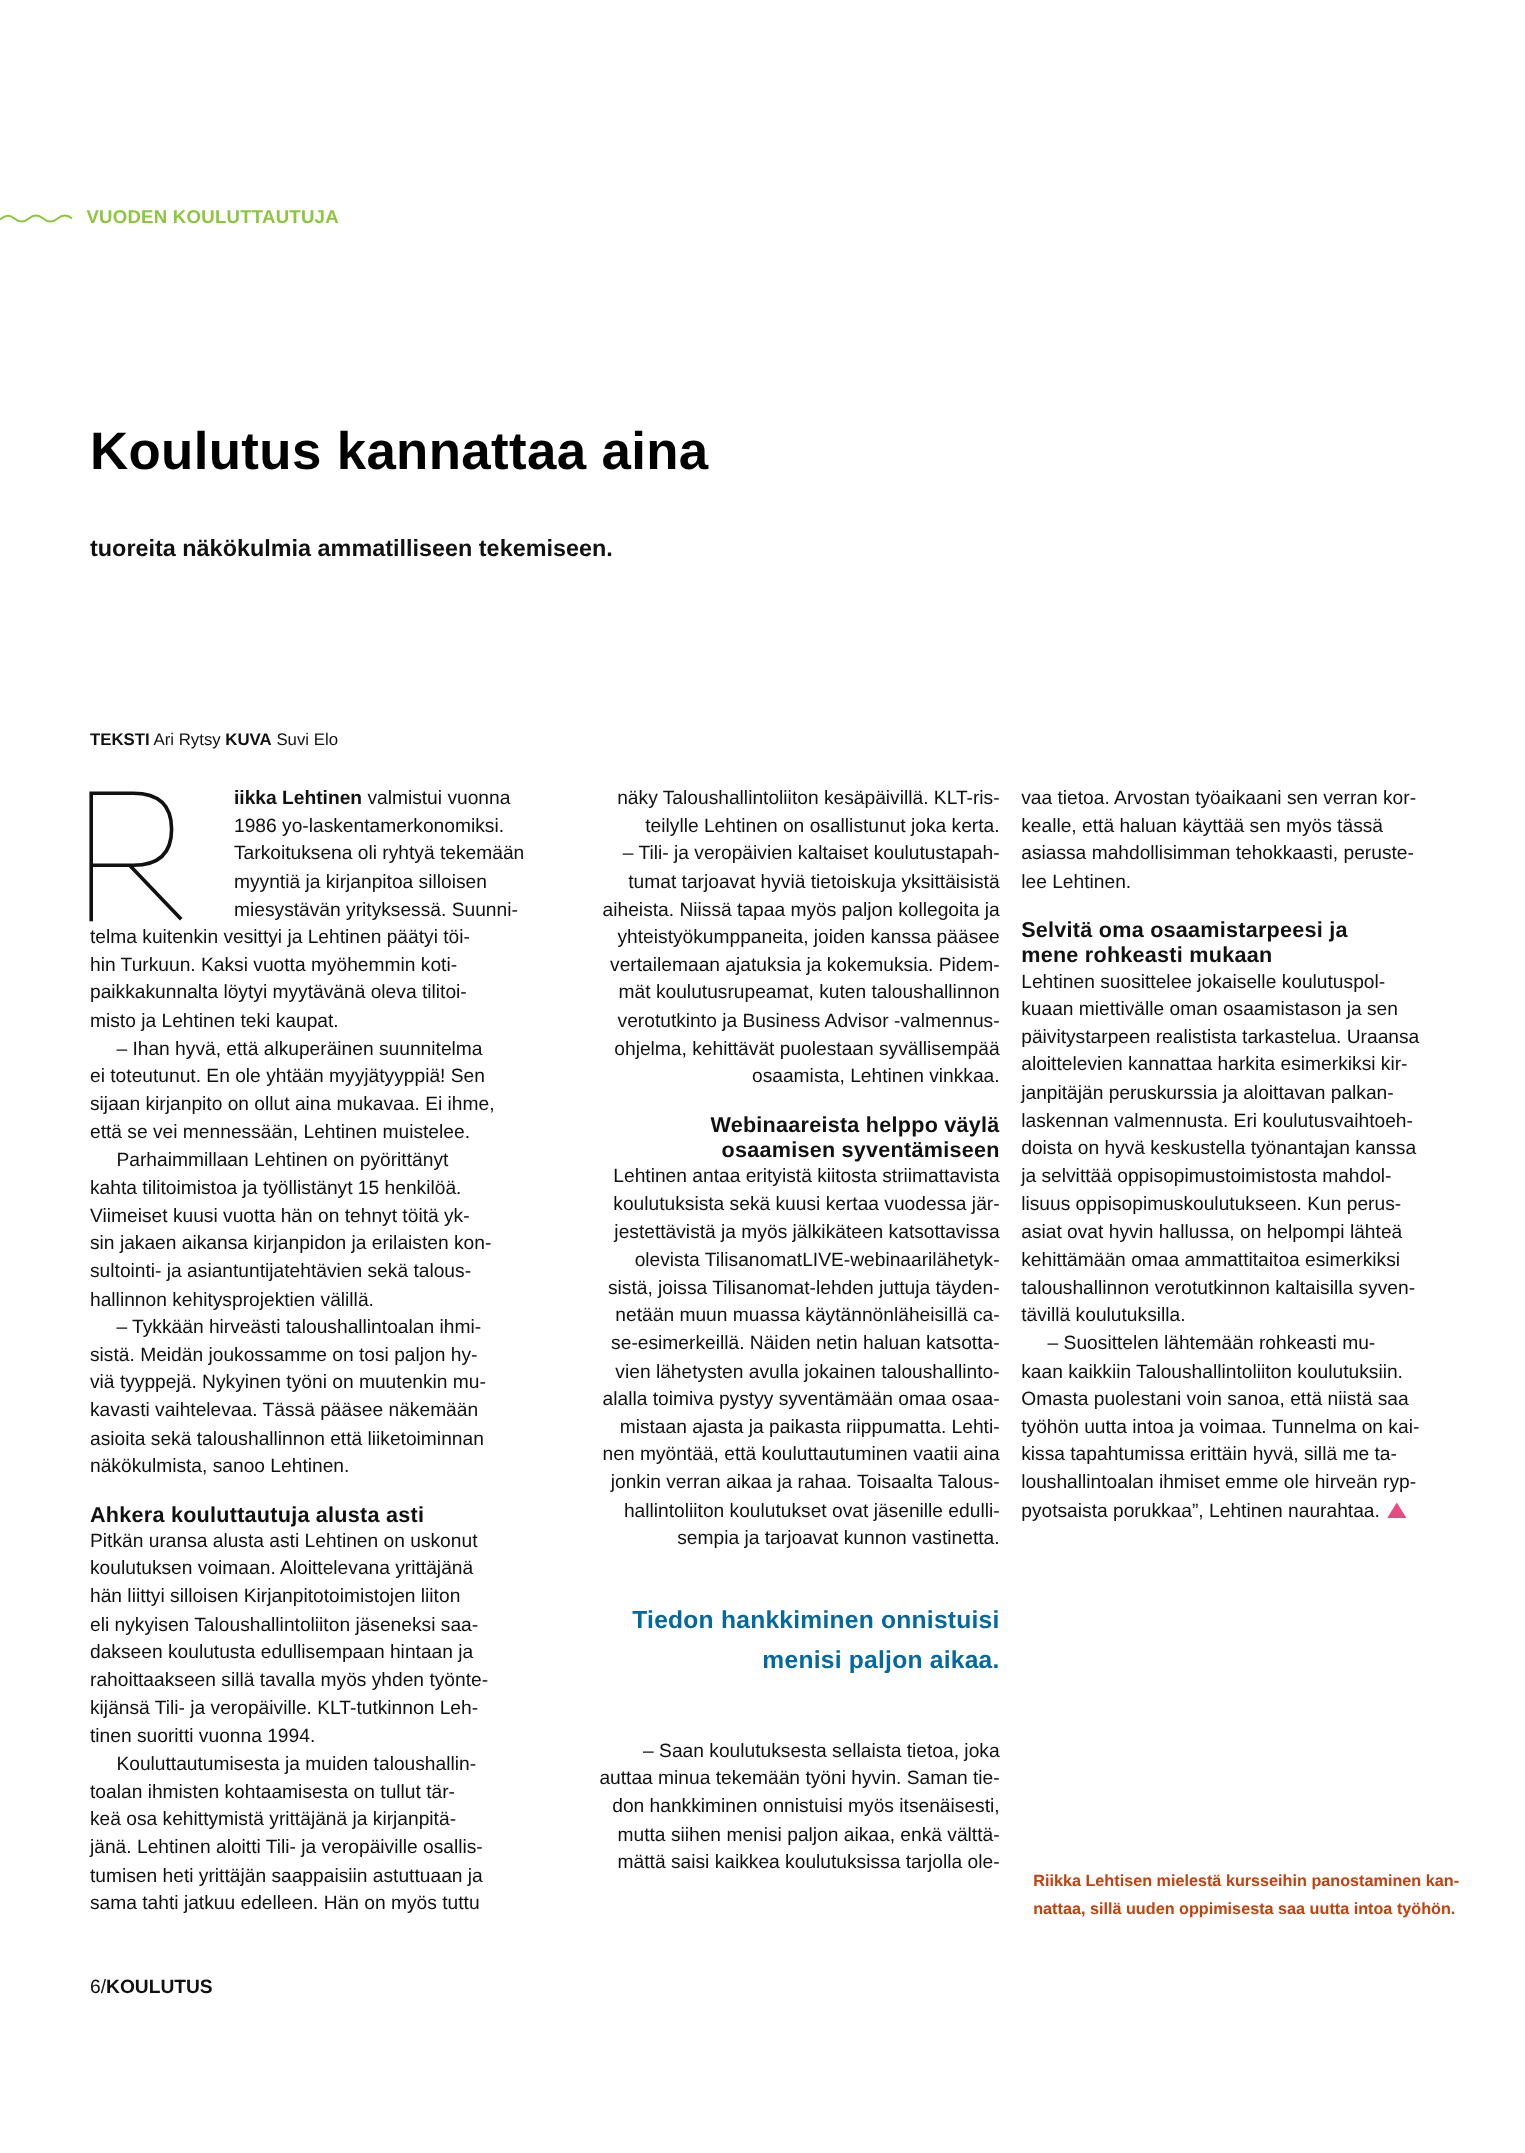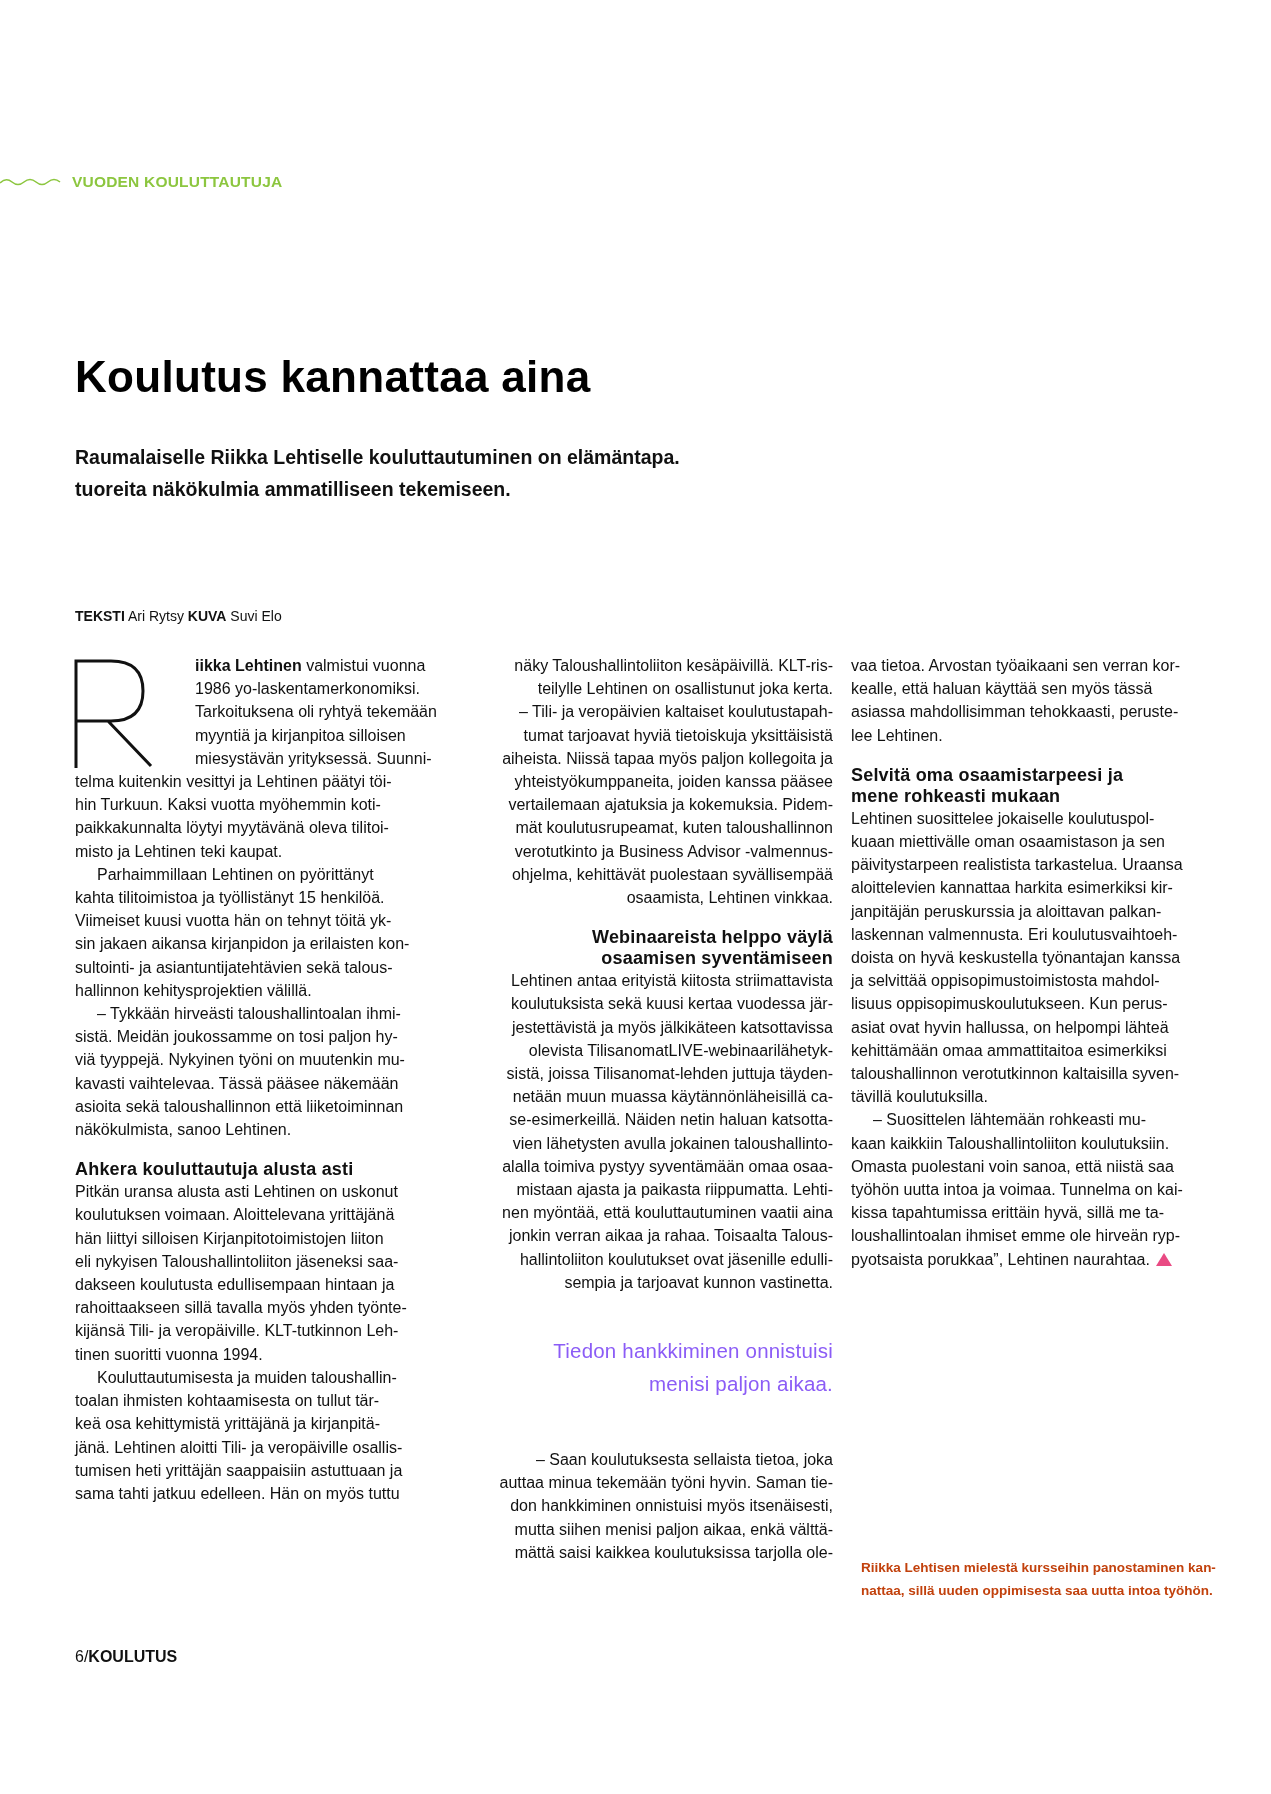--- a/index.html
+++ b/index.html
@@ -17,42 +17,41 @@
   .col1 { left: 75px; }
   .col2 { left: 463px; text-align: right; }
   .col3 { left: 851px; }
   .col .line { display: block; white-space: nowrap; }
   .col .line.indent { padding-left: 22px; }
   .dropcap-wrap { position: relative; }
   .dropcap { position: absolute; left: -2px; top: 4px; width: 80px; height: 110px; }
   .first-lines .line { padding-left: 120px; }
   .subhead { font-weight: 800; font-size: 18px; line-height: 21px; margin: 0; letter-spacing: 0.2px; }
   .subhead span { display: block; white-space: nowrap; }
-  .pullquote { color: #8b5cf6; font-weight: 400; font-size: 20.5px; line-height: 33px; letter-spacing: 0.2px; margin-left: 29px; }
+  .pullquote { color: #0369a1; font-weight: 700; font-size: 20.5px; line-height: 33px; letter-spacing: 0.2px; margin-left: 29px; }
   .pullquote span { display: block; white-space: nowrap; }
   .end-mark { display: inline-block; width: 0; height: 0; border-left: 8px solid transparent; border-right: 8px solid transparent; border-bottom: 13px solid #e94a83; margin-left: 6px; vertical-align: -1px; }
   .caption { position: absolute; left: 861px; top: 1556px; font-size: 13.5px; font-weight: 700; line-height: 23px; color: #c2410c; }
   .caption span { display: block; white-space: nowrap; }
   .folio { position: absolute; left: 75px; top: 1648px; font-size: 16px; color: #111; }
   .folio b { font-weight: 700; }
 </style>
 </head>
 <body>
 
 <div class="section-tag">
   <svg width="66" height="12" viewBox="0 0 66 12">
     <path d="M0 7 Q6 1 12 6 T24 6 T36 6 T48 6 T60 6" fill="none" stroke="#8cc63f" stroke-width="1.6"></path>
   </svg>
   <span class="label">VUODEN KOULUTTAUTUJA</span>
 </div>
 
 <h1 class="title">Koulutus kannattaa aina</h1>
 
 <p class="lead">
-  <span>Raumalaiselle Riikka Lehtiselle kouluttautuminen on elämäntapa.</span>
   <span>tuoreita näkökulmia ammatilliseen tekemiseen.</span>
 </p>
 
 <div class="byline">
   <b>TEKSTI</b>
   <span>Ari Rytsy</span>
   <b>KUVA</b>
   <span>Suvi Elo</span>
 </div>
 
@@ -67,20 +66,26 @@
       <span class="line">Tarkoituksena oli ryhtyä tekemään</span>
       <span class="line">myyntiä ja kirjanpitoa silloisen</span>
       <span class="line">miesystävän yrityksessä. Suunni-</span>
     </div>
     <span class="line">telma kuitenkin vesittyi ja Lehtinen päätyi töi-</span>
     <span class="line">hin Turkuun. Kaksi vuotta myöhemmin koti-</span>
     <span class="line">paikkakunnalta löytyi myytävänä oleva tilitoi-</span>
     <span class="line">misto ja Lehtinen teki kaupat.</span>
   </div>
   <div>
+    <span class="line indent">– Ihan hyvä, että alkuperäinen suunnitelma</span>
+    <span class="line">ei toteutunut. En ole yhtään myyjätyyppiä! Sen</span>
+    <span class="line">sijaan kirjanpito on ollut aina mukavaa. Ei ihme,</span>
+    <span class="line">että se vei mennessään, Lehtinen muistelee.</span>
+  </div>
+  <div>
     <span class="line indent">Parhaimmillaan Lehtinen on pyörittänyt</span>
     <span class="line">kahta tilitoimistoa ja työllistänyt 15 henkilöä.</span>
     <span class="line">Viimeiset kuusi vuotta hän on tehnyt töitä yk-</span>
     <span class="line">sin jakaen aikansa kirjanpidon ja erilaisten kon-</span>
     <span class="line">sultointi- ja asiantuntijatehtävien sekä talous-</span>
     <span class="line">hallinnon kehitysprojektien välillä.</span>
   </div>
   <div>
     <span class="line indent">– Tykkään hirveästi taloushallintoalan ihmi-</span>
     <span class="line">sistä. Meidän joukossamme on tosi paljon hy-</span>

